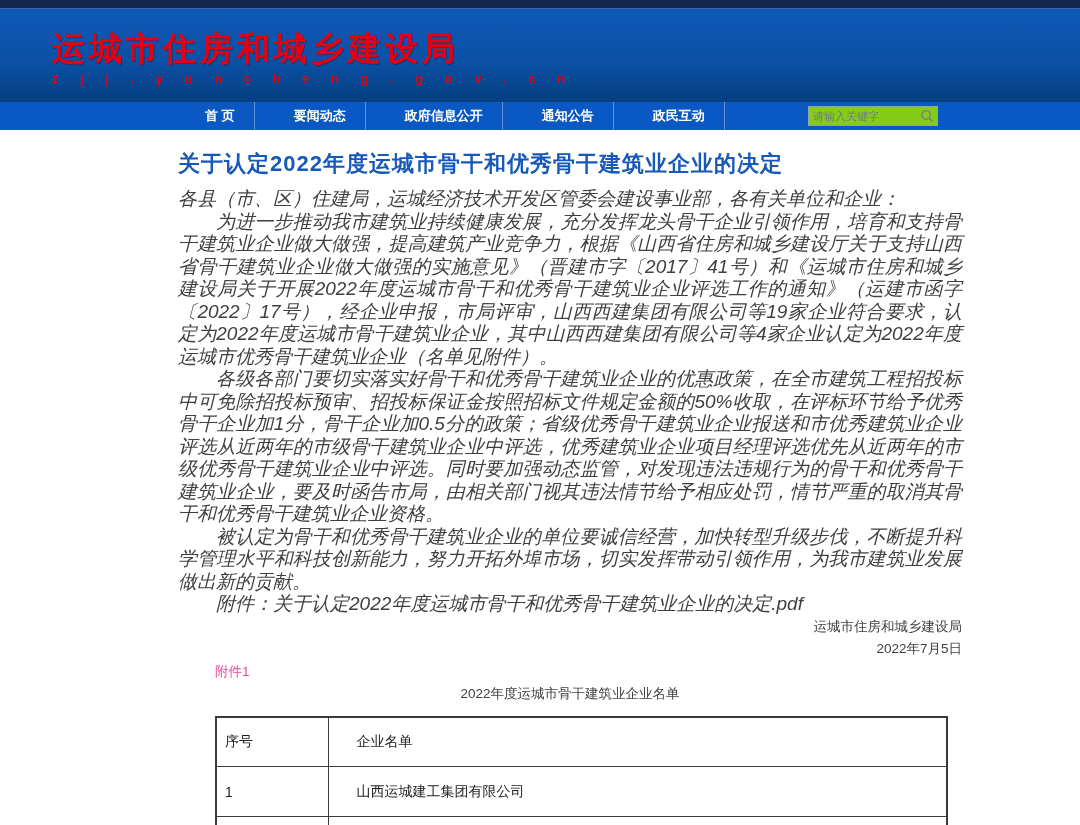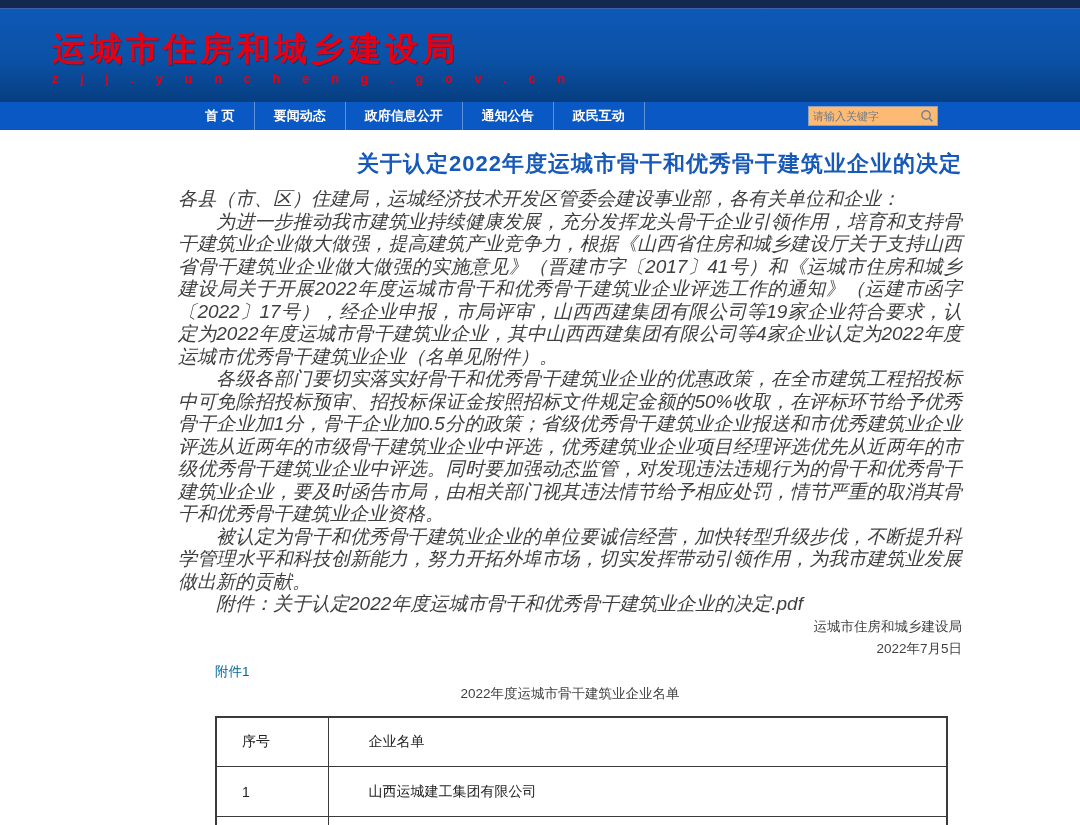--- a/index.html
+++ b/index.html
@@ -9,53 +9,53 @@
   
   .topstrip { height:9px; background:#14274f; border-bottom:1px solid #3a62a8; }
   .banner { height:93px; background:linear-gradient(180deg,#0e59b6 0%,#0b51a6 55%,#063e80 100%);
     padding:22px 0 0 52px; position:relative; }
   .site-name { color:#e60012; font-size:33px; font-weight:bold; letter-spacing:4px;
     text-shadow:1px 1px 0 rgba(0,0,0,0.25); line-height:36px; }
   .site-url { color:#e60012; font-size:13px; font-weight:bold; letter-spacing:9px; margin-top:4px; }
 
   
   .navbar { height:28px; background:#0a58c4; position:relative; }
-  .nav-items { display:flex; margin-left:186px; height:28px; }
+  .nav-items { display:flex; margin-left:186px; height:28px;gap:20px; }
   .nav-item { color:#ffffff; font-size:13px; font-weight:bold; line-height:28px;
     padding:0 19px; border-right:1px solid rgba(255,255,255,0.35); cursor:pointer; white-space:nowrap; }
   .search-box { position:absolute; top:4px; right:142px; width:130px; height:20px;
-    background:#fdba74; border:1px solid #93a0b0; display:flex; align-items:center; }
+    background:#84cc16; border:1px solid #93a0b0; display:flex; align-items:center; }
   .search-input { flex:1; min-width:0; border:none; outline:none; background:transparent;
     font-size:11px; color:#3c4document45; padding:0 4px; font-family:inherit; }
   .search-input::placeholder { color:#6e7a89; }
   .search-icon { width:16px; height:16px; margin-right:2px; flex:0 0 auto; cursor:pointer; }
 
   
   .content { width:784px; margin-left:178px; }
   .breadcrumb { margin-top:20px; padding-left:27px; font-size:12px; color:#333333; }
   .breadcrumb .bc-path { color:#333333; }
-  .article-title { margin-top:19px; text-align:right; font-size:22px; font-weight:bold;
+  .article-title { margin-top:19px; text-align:left; font-size:22px; font-weight:bold;
     color:#1659b8; letter-spacing:1px; }
   .pub-time { margin-top:14px; text-align:center; font-size:12px; color:#333333; }
 
   .body-text { margin-top:9px; font-size:19px; color:#3f3f3f; line-height:22.5px;
     text-align:justify;font-style:italic; }
   .body-text p.indent { text-indent:2em; }
 
   .signature { text-align:right; font-size:13.5px; color:#3f3f3f; line-height:22.5px; margin-top:0; }
-  .appendix-label { font-size:13.5px; color:#0369a1; margin-top:0; padding-left:37px; line-height:22.5px; }
+  .appendix-label { font-size:13.5px; color:#ec4899; margin-top:0; padding-left:37px; line-height:22.5px; }
   .table-title { text-align:center; font-size:13.5px; color:#3f3f3f; line-height:22.5px; }
 
   
   table.roster { margin:10px 0 0 37px; width:733px; border-collapse:collapse;
     border:2px solid #3a3a3a; }
   table.roster td { border:1px solid #3a3a3a; height:50px; vertical-align:middle;
     font-size:14px; color:#222222; }
-  td.col-no { width:112px; padding-left:25px; }
-  td.col-name { padding-left:40px; }
+  td.col-no { width:112px; padding-left:8px; }
+  td.col-name { padding-left:28px; }
 </style>
 </head>
 <body>
 
 <div class="topstrip"></div>
 
 <div class="banner">
   <div class="site-name">运城市住房和城乡建设局</div>
   <div class="site-url">z j j . y u n c h e n g . g o v . c n</div>
 </div>

